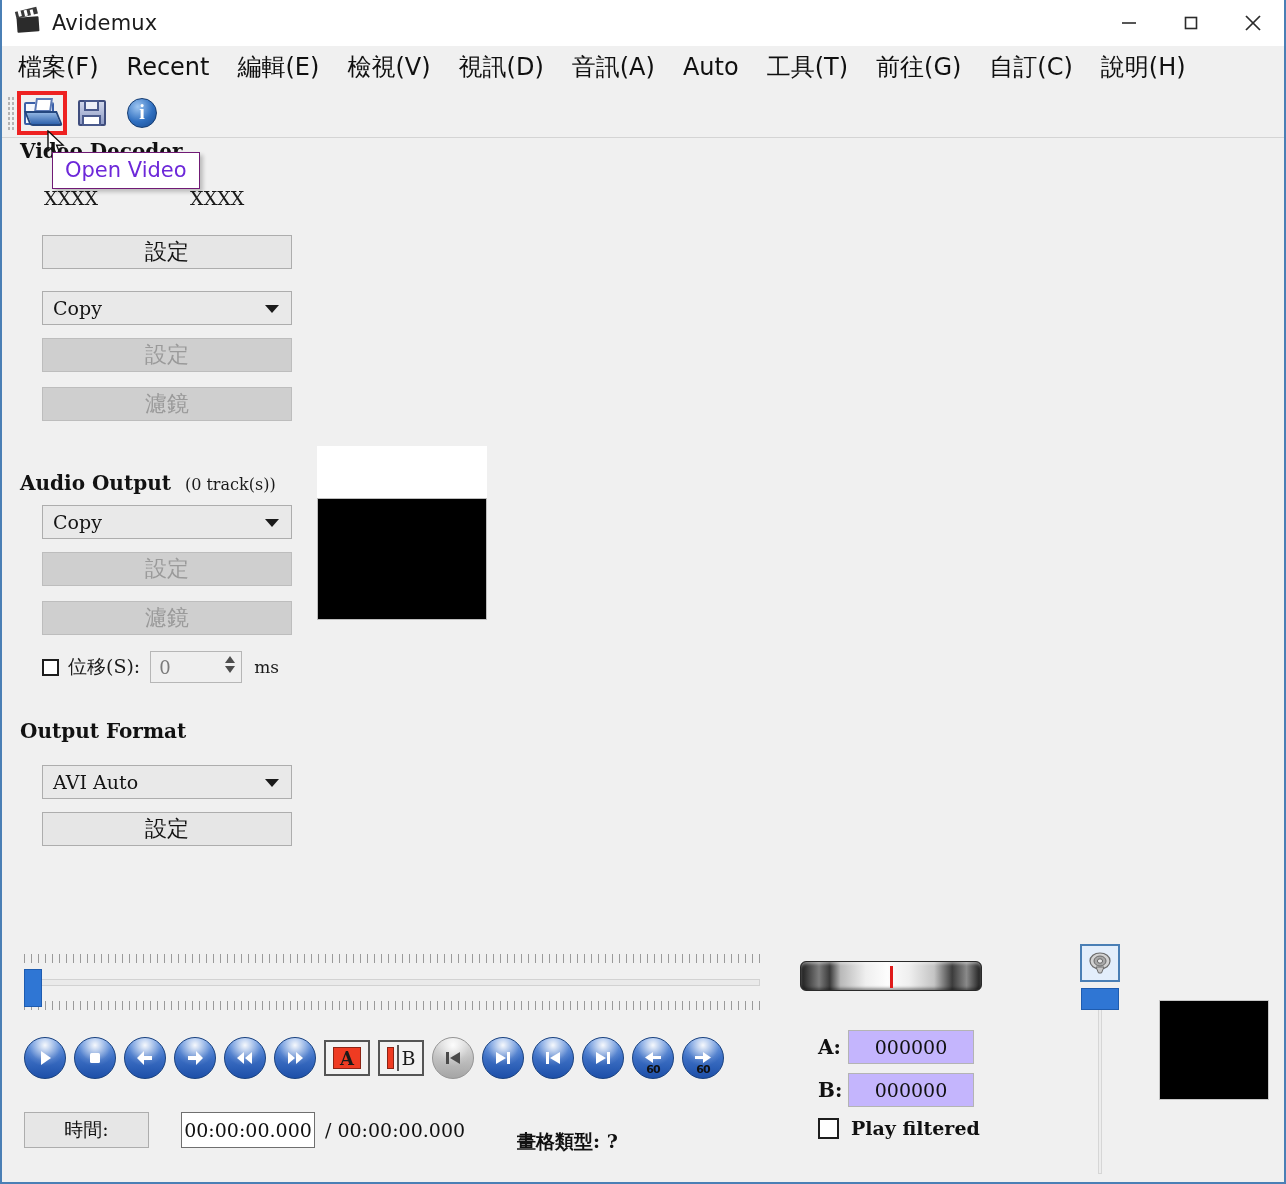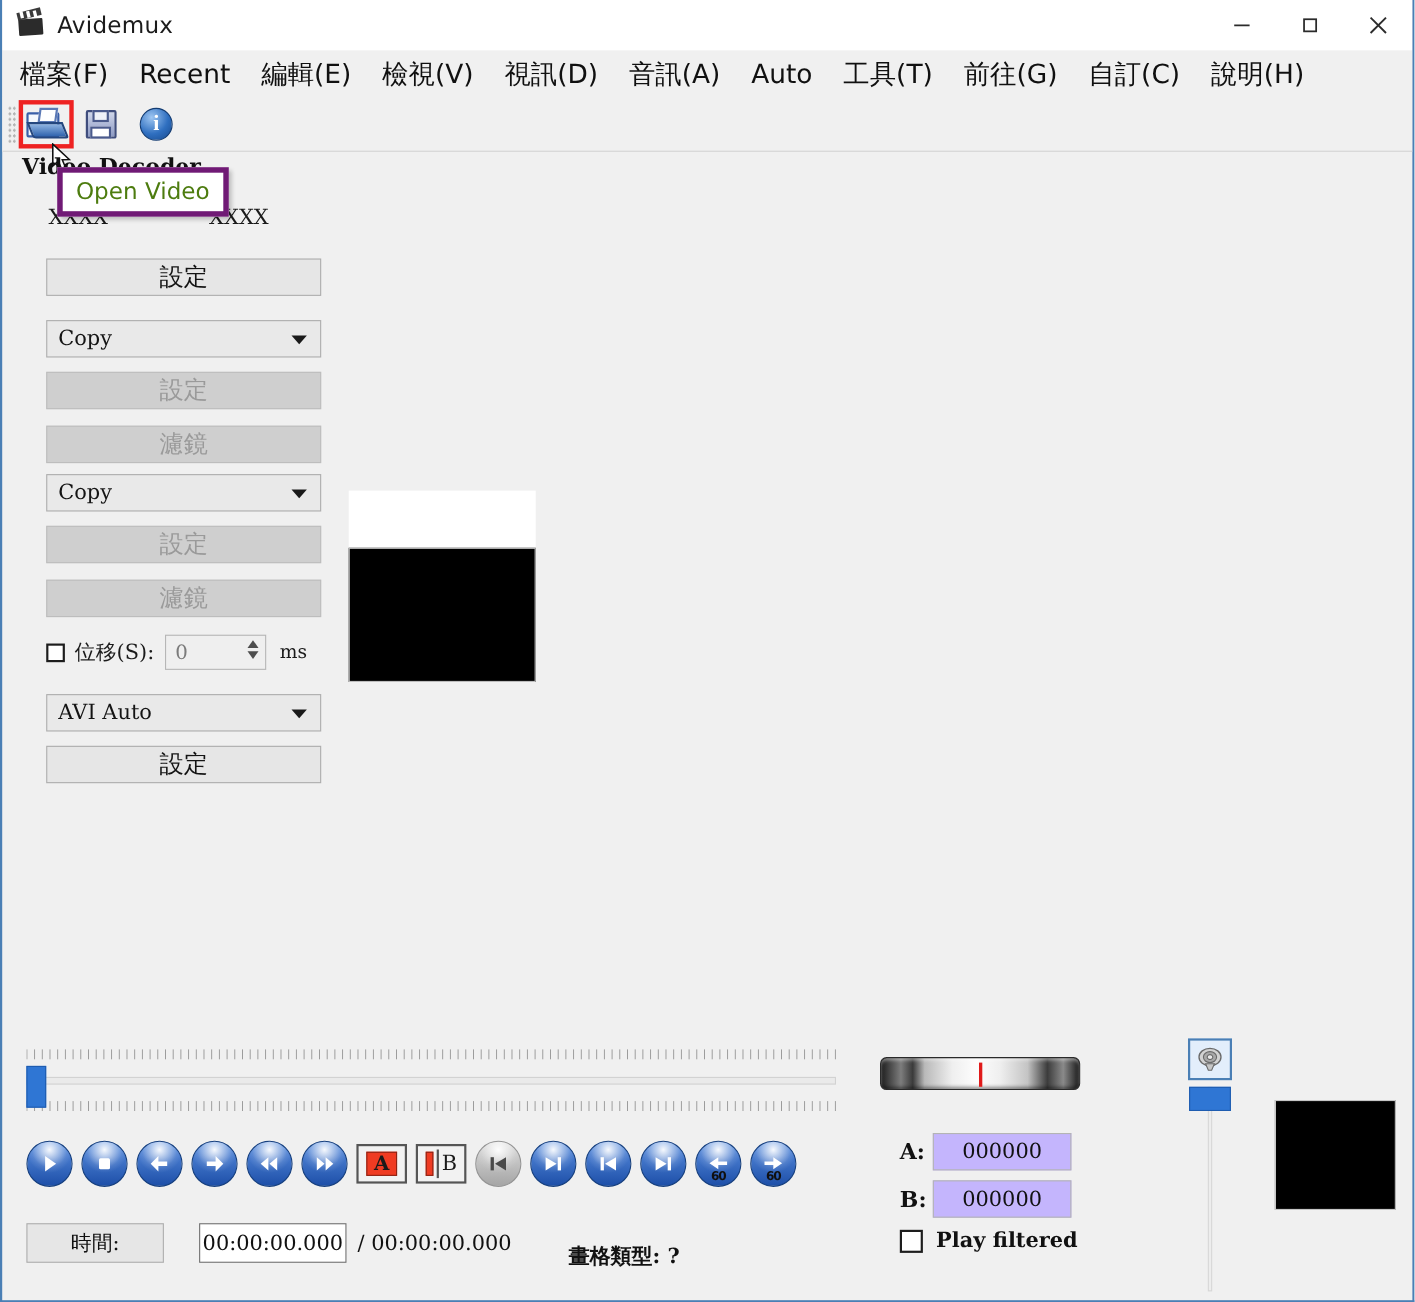--- a/index.html
+++ b/index.html
@@ -130,23 +130,23 @@
   }
   
   #cursor {
     position: absolute; left: 44px; top: 130px; width: 24px; height: 28px;
     pointer-events: none;
   }
 
   
   #tooltip {
     position: absolute; left: 50px; top: 152px;
-    background: #ffffff; border: 5px solid #701a75;
+    background: #ffffff; border: 1px solid #701a75;
     padding: 5px 12px 6px 12px;
-    font-size: 21px; color: #4d7c0f;
+    font-size: 21px; color: #6d28d9;
     font-family: "DejaVu Sans", sans-serif;
     box-shadow: 3px 3px 4px rgba(0,0,0,0.22);
     z-index: 50; white-space: nowrap;
   }
 
   
   #left-panel { position: absolute; left: 0; top: 139px; width: 310px; }
   .sec-title {
     font-family: "DejaVu Serif", serif;
     font-weight: bold; font-size: 20px; color: #111111;
@@ -434,20 +434,24 @@
     <div class="ctl btn" style="margin-top:26px">設定</div>
 
 
     <div class="ctl combo" style="margin-top:22px">
       <span>Copy</span>
       <span class="arrow"></span>
     </div>
     <div class="ctl btn disabled" style="margin-top:13px">設定</div>
     <div class="ctl btn disabled" style="margin-top:15px">濾鏡</div>
 
+    <div class="audio-hdr" style="margin-top:50px">
+      <span class="sec-title" style="margin-left:0">Audio Output</span>
+      <span class="tracks">(0 track(s))</span>
+    </div>
 
     <div class="ctl combo" style="margin-top:10px">
       <span>Copy</span>
       <span class="arrow"></span>
     </div>
     <div class="ctl btn disabled" style="margin-top:13px">設定</div>
     <div class="ctl btn disabled" style="margin-top:15px">濾鏡</div>
 
     <div class="shift-row">
       <span class="cb"></span>
@@ -455,20 +459,21 @@
       <span class="spin">
         <span>0</span>
         <span class="arrows">
             <i class="up"></i>
             <i class="dn"></i>
           </span>
       </span>
       <span class="unit">ms</span>
     </div>
 
+    <div class="sec-title" style="margin-top:36px">Output Format</div>
     <div class="ctl combo" style="margin-top:22px">
       <span>AVI Auto</span>
       <span class="arrow"></span>
     </div>
     <div class="ctl btn" style="margin-top:13px">設定</div>
   </div>
 
   <div id="preview-white"></div>
   <div id="preview-black"></div>
 

